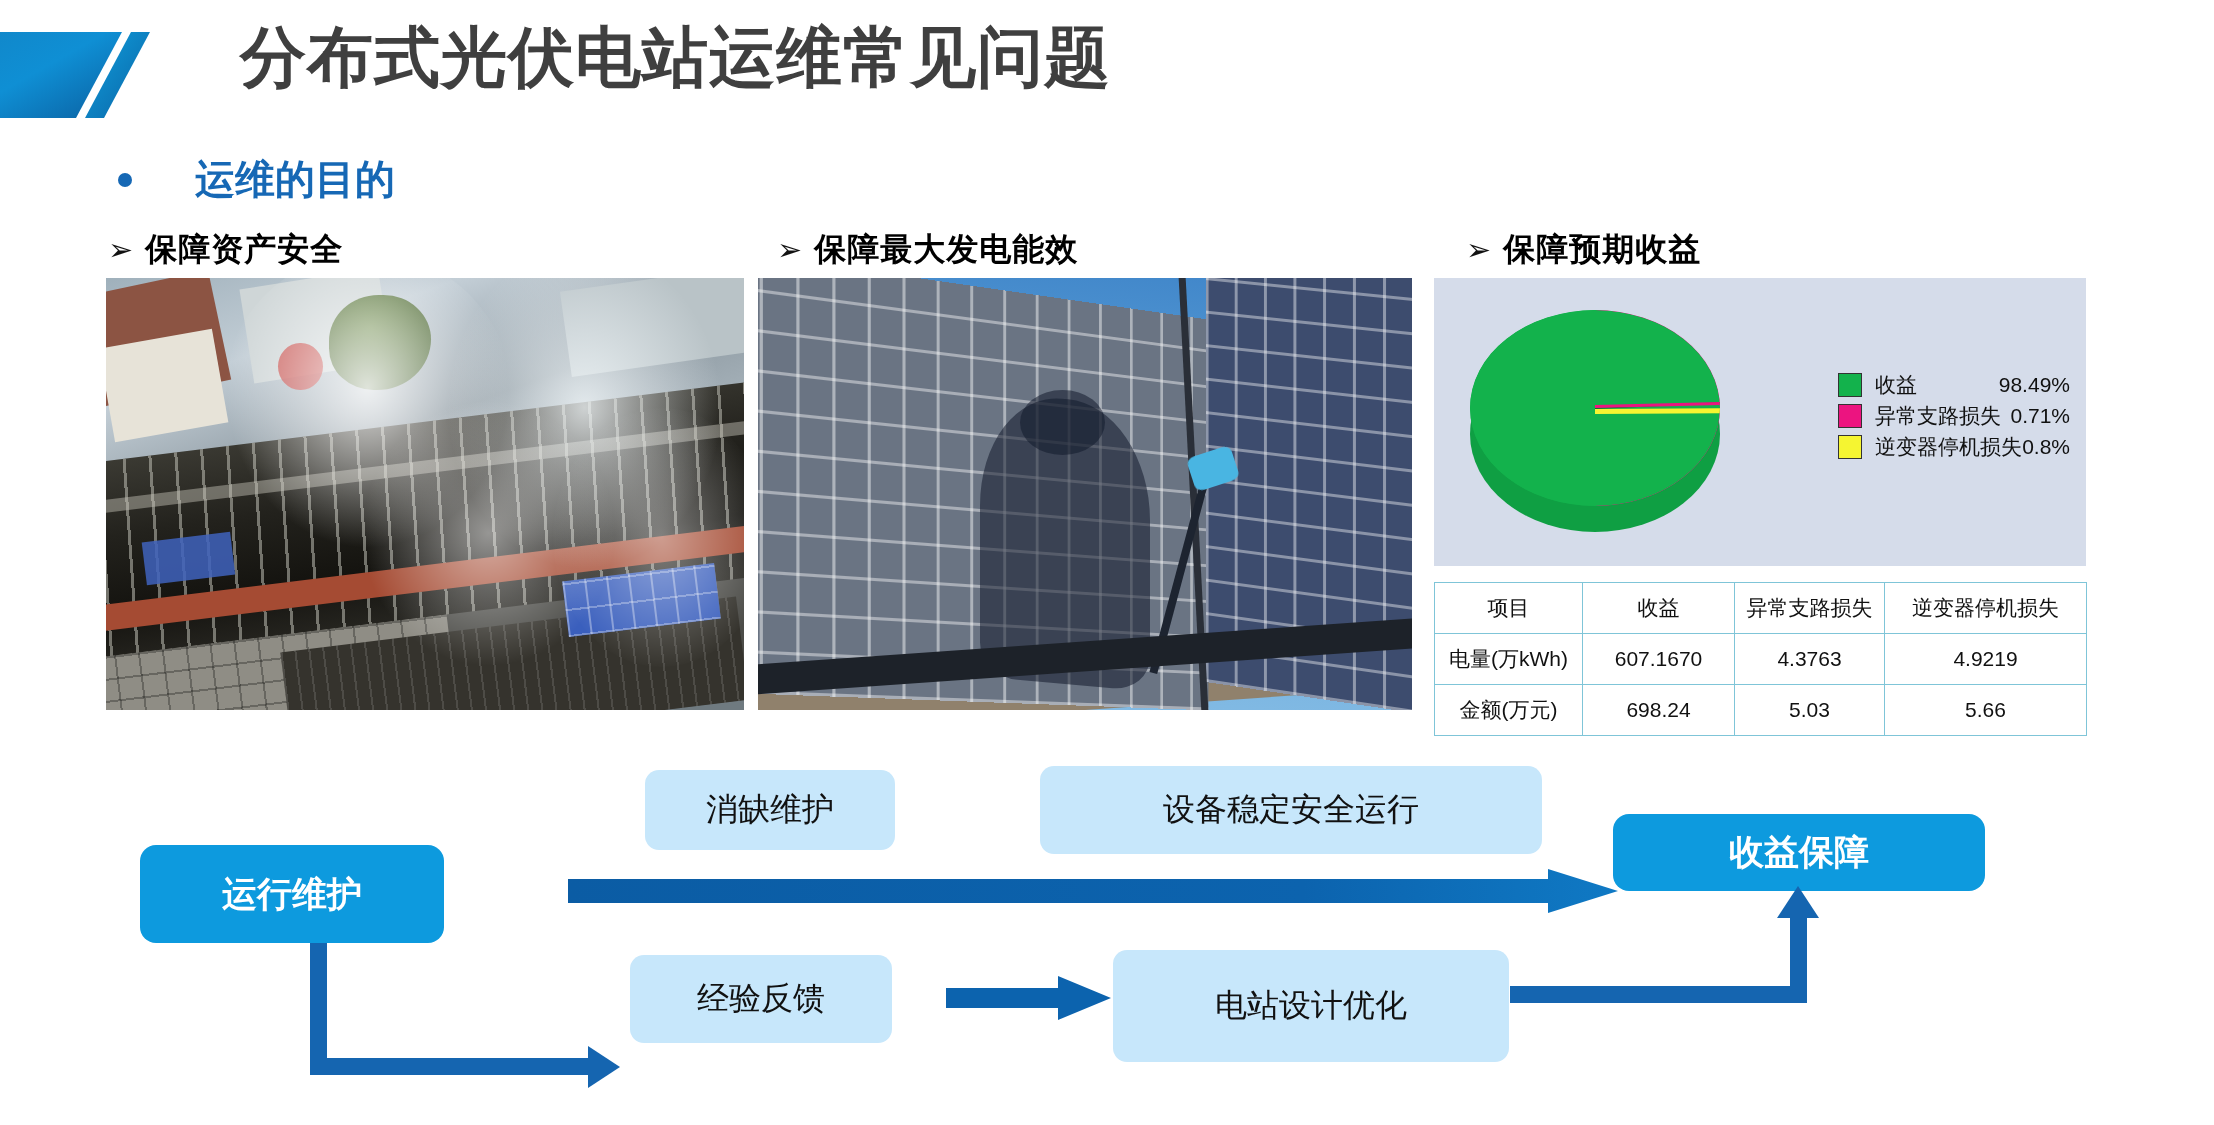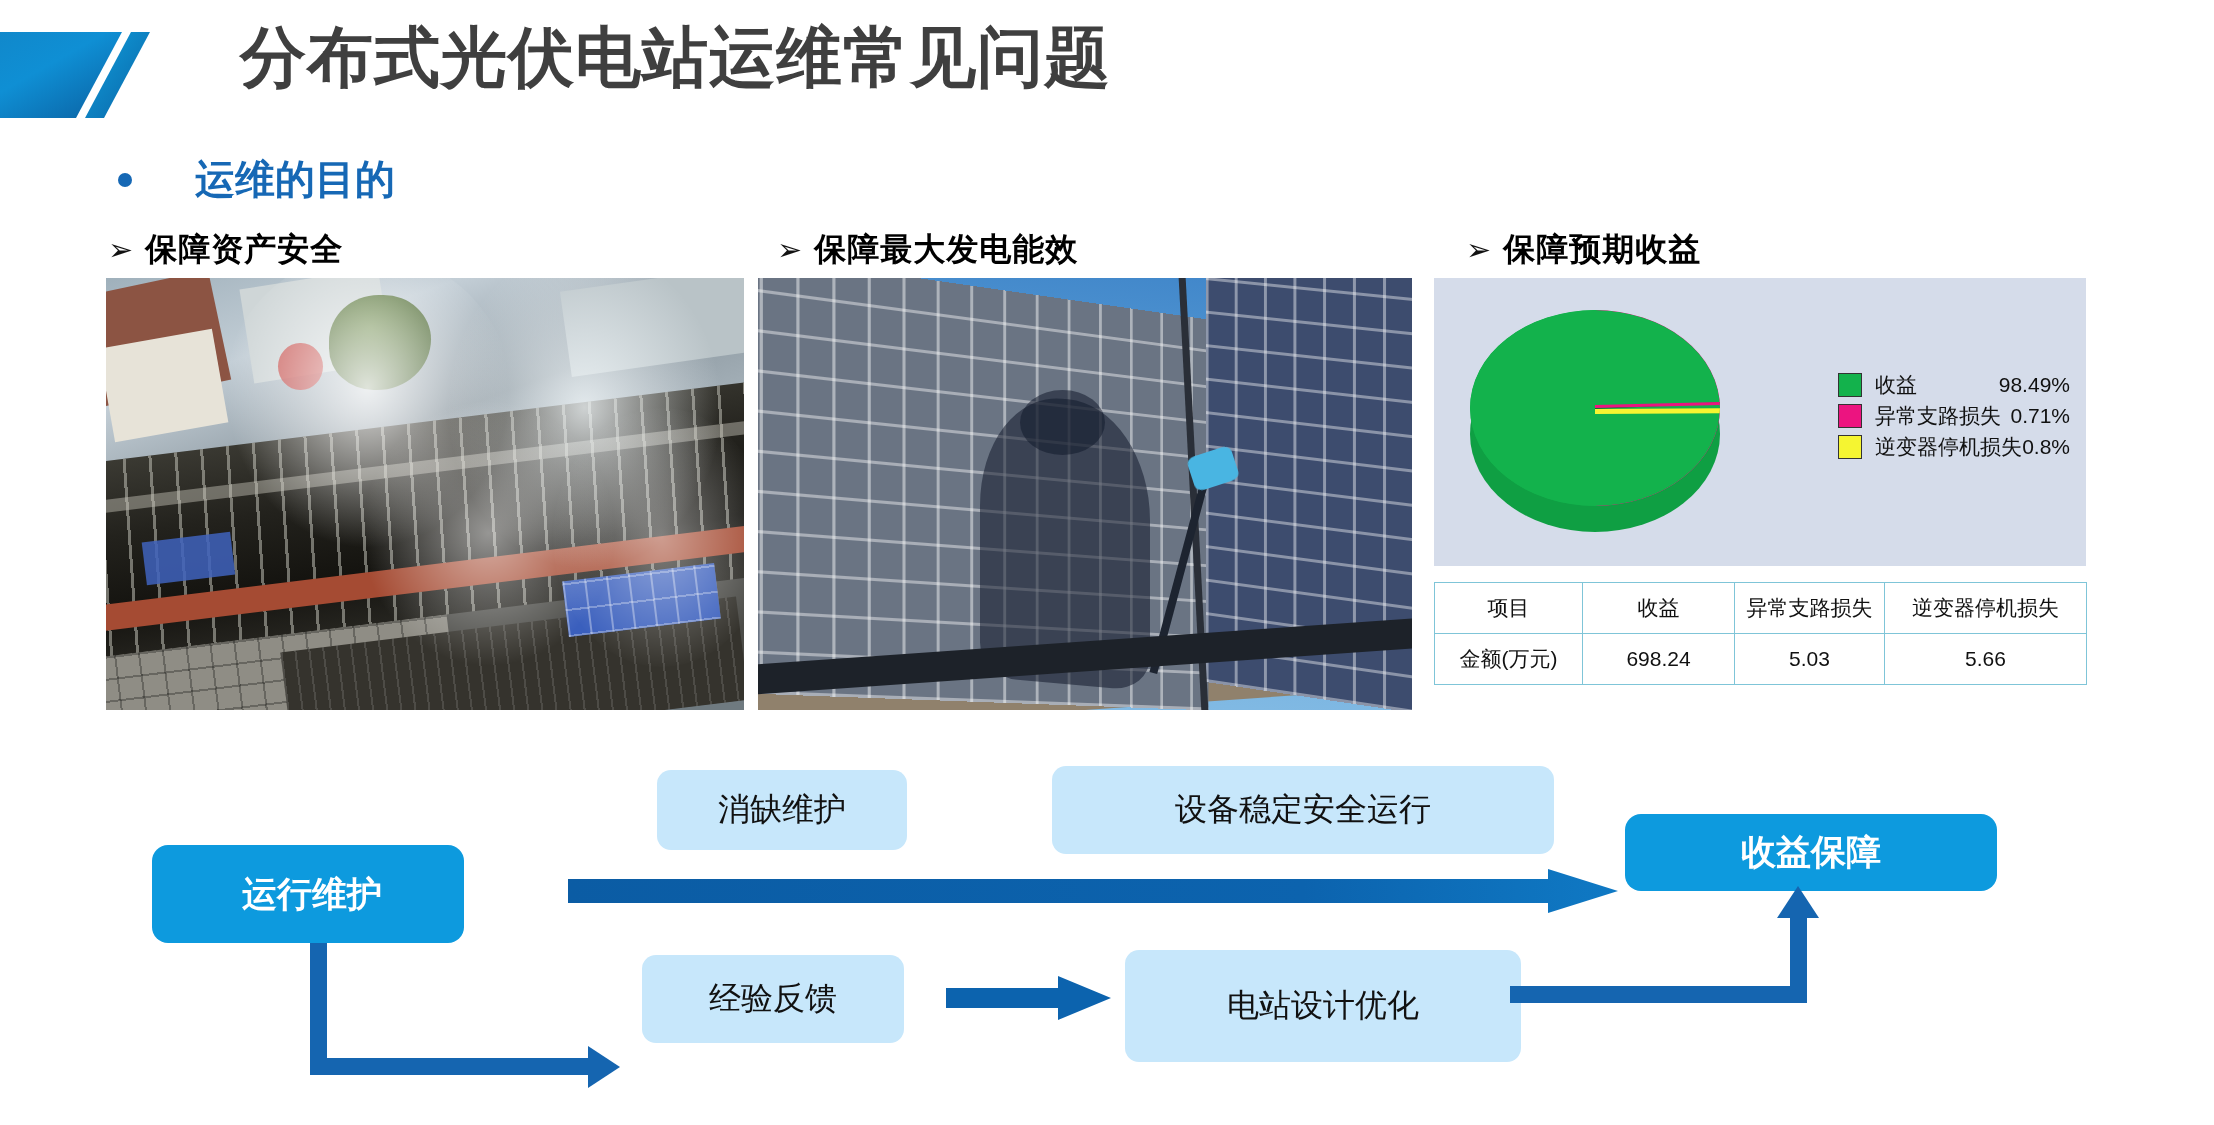--- a/index.html
+++ b/index.html
@@ -126,25 +126,25 @@
   #datatable{position:absolute;left:1434px;top:582px;width:652px;border-collapse:collapse;
     background:#3b82f6;table-layout:fixed;}
   #datatable td{border:1px solid #7fc5d8;text-align:center;color:#111;
     font-size:21px;padding:11px 2px;background:#fff;white-space:nowrap;}
   #datatable col.c0{width:148px;}
   #datatable col.c1{width:152px;}
   #datatable col.c2{width:150px;}
   #datatable col.c3{width:202px;}
 
   
-  .fbox{position:absolute;display:flex;align-items:center;justify-content:center;text-align:center;margin-left:12px;}
+  .fbox{position:absolute;display:flex;align-items:center;justify-content:center;text-align:center;}
   .fbox-dark{background:#0d9ade;border-radius:16px;color:#fff;font-weight:700;font-size:35px;}
   .fbox-light{background:#c7e7fb;border-radius:14px;color:#111;font-weight:400;font-size:32px;}
 
-  #box-run{left:140px;top:845px;width:304px;height:98px;padding-left:8px;}
+  #box-run{left:140px;top:845px;width:304px;height:98px;}
   #box-rev{left:1613px;top:814px;width:372px;height:77px;}
   #box-xiaoque{left:645px;top:770px;width:250px;height:80px;}
   #box-shebei{left:1040px;top:766px;width:502px;height:88px;}
   #box-jingyan{left:630px;top:955px;width:262px;height:88px;}
   #box-dianzhan{left:1113px;top:950px;width:396px;height:112px;}
 
   
   .big-arrow{position:absolute;left:568px;top:869px;width:1050px;height:44px;}
   .elbow-v{position:absolute;left:310px;top:943px;width:17px;height:132px;background:#1565b0;}
   .elbow-h{position:absolute;left:310px;top:1058px;width:285px;height:17px;background:#1565b0;}
@@ -276,20 +276,26 @@
         <col class="c3">
       </colgroup>
     <tbody>
       <tr>
         <td>项目</td>
         <td>收益</td>
         <td>异常支路损失</td>
         <td>逆变器停机损失</td>
       </tr>
       <tr>
+        <td>电量(万kWh)</td>
+        <td>607.1670</td>
+        <td>4.3763</td>
+        <td>4.9219</td>
+      </tr>
+      <tr>
         <td>金额(万元)</td>
         <td>698.24</td>
         <td>5.03</td>
         <td>5.66</td>
       </tr>
     </tbody>
   </table>
 
   <div class="fbox fbox-light" id="box-xiaoque">消缺维护</div>
   <div class="fbox fbox-light" id="box-shebei">设备稳定安全运行</div>

